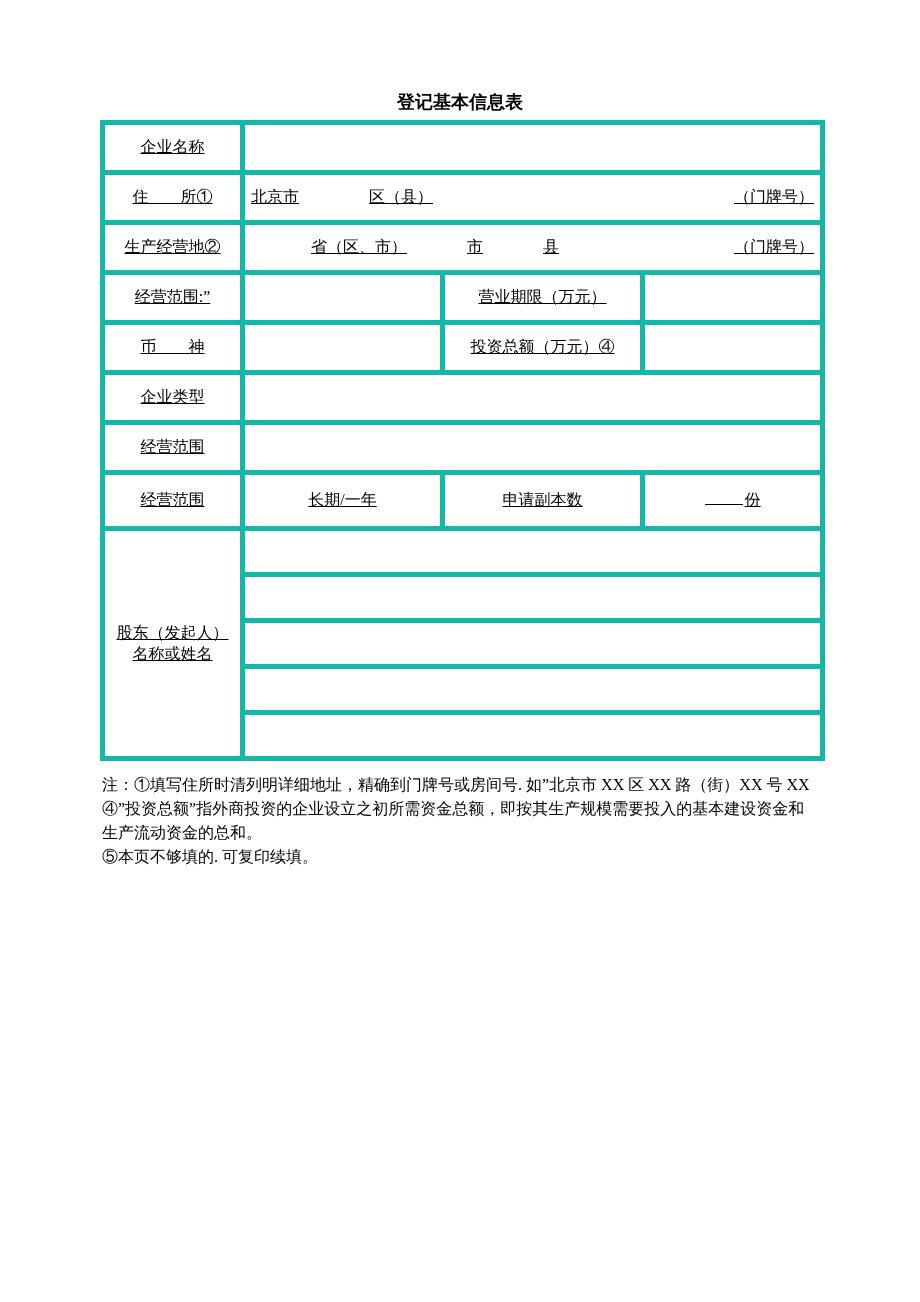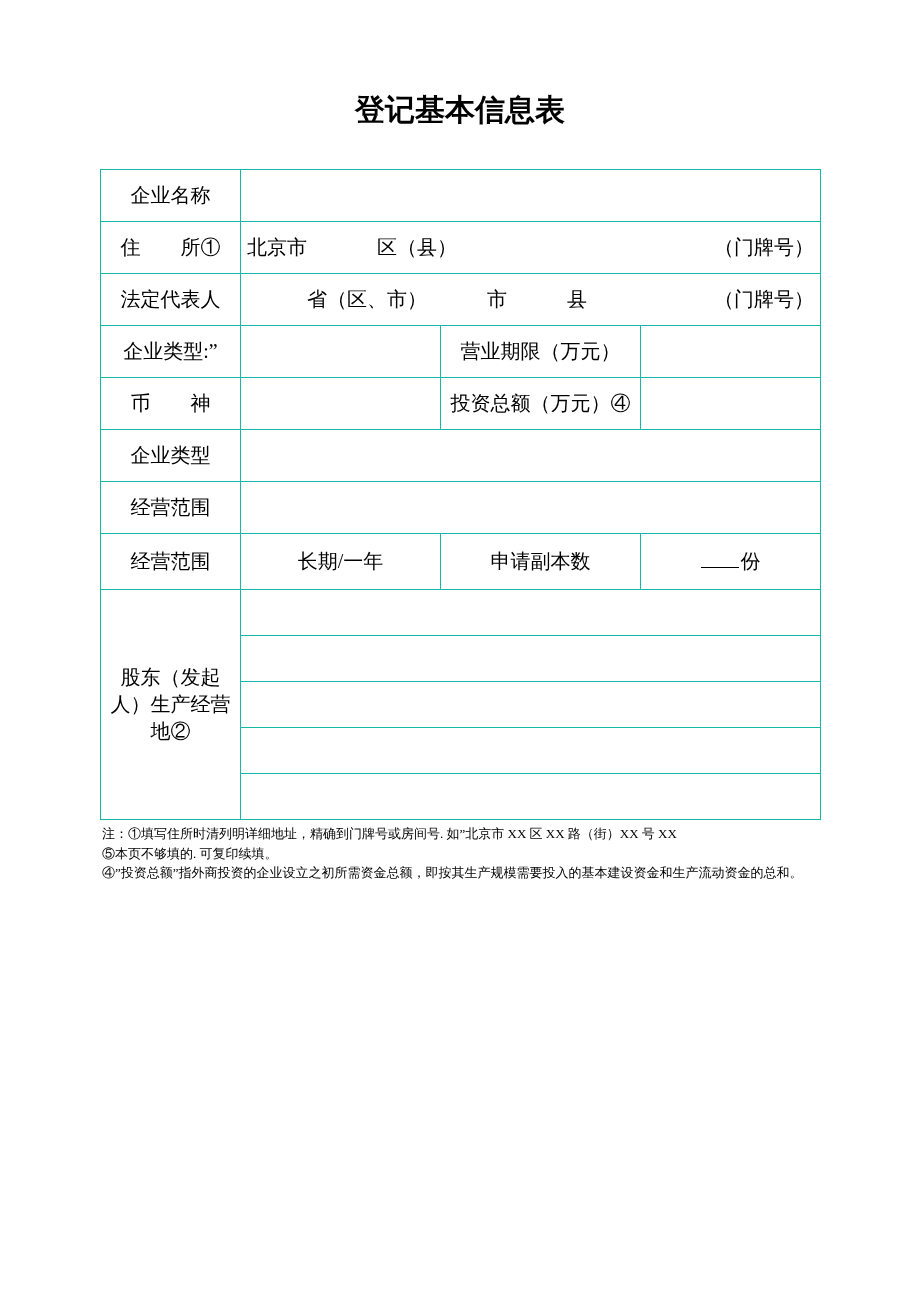--- a/index.html
+++ b/index.html
@@ -10,36 +10,37 @@
     body {
       font-family: "SimSun", "宋体", serif;
       background: #ffffff;
       width: 920px;
       padding: 90px 100px 40px 100px;
       font-size: 14px;
       color: #000;
     }
     .title {
       text-align: center;
-      font-size: 30px;
+      font-size: 18px;
       font-weight: bold;
       font-family: "SimHei", "黑体", sans-serif;
-      margin-bottom: 38px;
+      margin-bottom: 6px;
     }
     table.form {
       border-collapse: collapse;
       width: 100%;
       table-layout: fixed;
     }
     table.form td {
-      border: 1px solid #14b8a6;
+      border: 5px solid #14b8a6;
       padding: 12px 6px;
       vertical-align: middle;
-      font-size: 20px;
+      font-size: 16px;
       height: 46px;
+      text-decoration: underline;
     }
     .label {
       text-align: center;
     }
     .addr-cell {
       text-align: center;
       padding-left: 6px;
       padding-right: 10px;
     }
     .addr-flex {
@@ -67,23 +68,23 @@
     }
     .copies-blank {
       display: inline-block;
       border-bottom: 1px solid #000;
       width: 38px;
       height: 14px;
       vertical-align: baseline;
       margin-right: 2px;
     }
     .notes {
-      font-size: 13px;
+      font-size: 16px;
       line-height: 1.5;
-      margin-top: 4px;
+      margin-top: 12px;
       padding: 0 2px;
     }
     .notes p {
       margin: 0;
     }
     .indent {
       text-indent: 2.6em;
     }
   </style>
 </head>
@@ -114,37 +115,37 @@
         <span class="seg">北京市</span>
         <span class="gap-s"></span>
         <span class="seg">区（县）</span>
         <span class="spacer"></span>
         <span class="seg right-label">（门牌号）</span>
       </div>
     </td>
   </tr>
 
   <tr>
-    <td class="label">法定代表人</td>
+    <td class="label">生产经营地②</td>
     <td colspan="5" class="addr-cell">
       <div class="addr-flex">
         <span class="gap-m"></span>
         <span class="seg">省（区、市）</span>
         <span class="gap-m"></span>
         <span class="seg">市</span>
         <span class="gap-m"></span>
         <span class="seg">县</span>
         <span class="spacer"></span>
         <span class="seg right-label">（门牌号）</span>
       </div>
     </td>
   </tr>
 
   <tr>
-    <td class="label">企业类型:”</td>
+    <td class="label">经营范围:”</td>
     <td colspan="2"></td>
     <td colspan="2" class="label">营业期限（万元）</td>
     <td></td>
   </tr>
 
   <tr>
     <td class="label">币　　神</td>
     <td colspan="2"></td>
     <td colspan="2" class="label">投资总额（万元）④</td>
     <td></td>
@@ -163,36 +164,36 @@
   <tr>
     <td class="label" style="height:56px">经营范围</td>
     <td colspan="2" class="label">长期/一年</td>
     <td colspan="2" class="label">申请副本数</td>
     <td class="copies-cell">
       <span class="copies-blank"></span><span>份</span>
     </td>
   </tr>
 
   <tr class="sh-row">
-    <td rowspan="5" class="label">股东（发起人）生产经营地②</td>
+    <td rowspan="5" class="label">股东（发起人）名称或姓名</td>
     <td colspan="5"></td>
   </tr>
   <tr class="sh-row">
     <td colspan="5"></td>
   </tr>
   <tr class="sh-row">
     <td colspan="5"></td>
   </tr>
   <tr class="sh-row">
     <td colspan="5"></td>
   </tr>
   <tr class="sh-row">
     <td colspan="5"></td>
   </tr>
 
 </tbody>
   </table>
 
 <div class="notes">
   <p>注：①填写住所时清列明详细地址，精确到门牌号或房间号. 如”北京市 XX 区 XX 路（街）XX 号 XX</p>
+  <p>④”投资总额”指外商投资的企业设立之初所需资金总额，即按其生产规模需要投入的基本建设资金和生产流动资金的总和。</p>
   <p>⑤本页不够填的. 可复印续填。</p>
-  <p>④”投资总额”指外商投资的企业设立之初所需资金总额，即按其生产规模需要投入的基本建设资金和生产流动资金的总和。</p>
 </div>
 
 </body></html>

